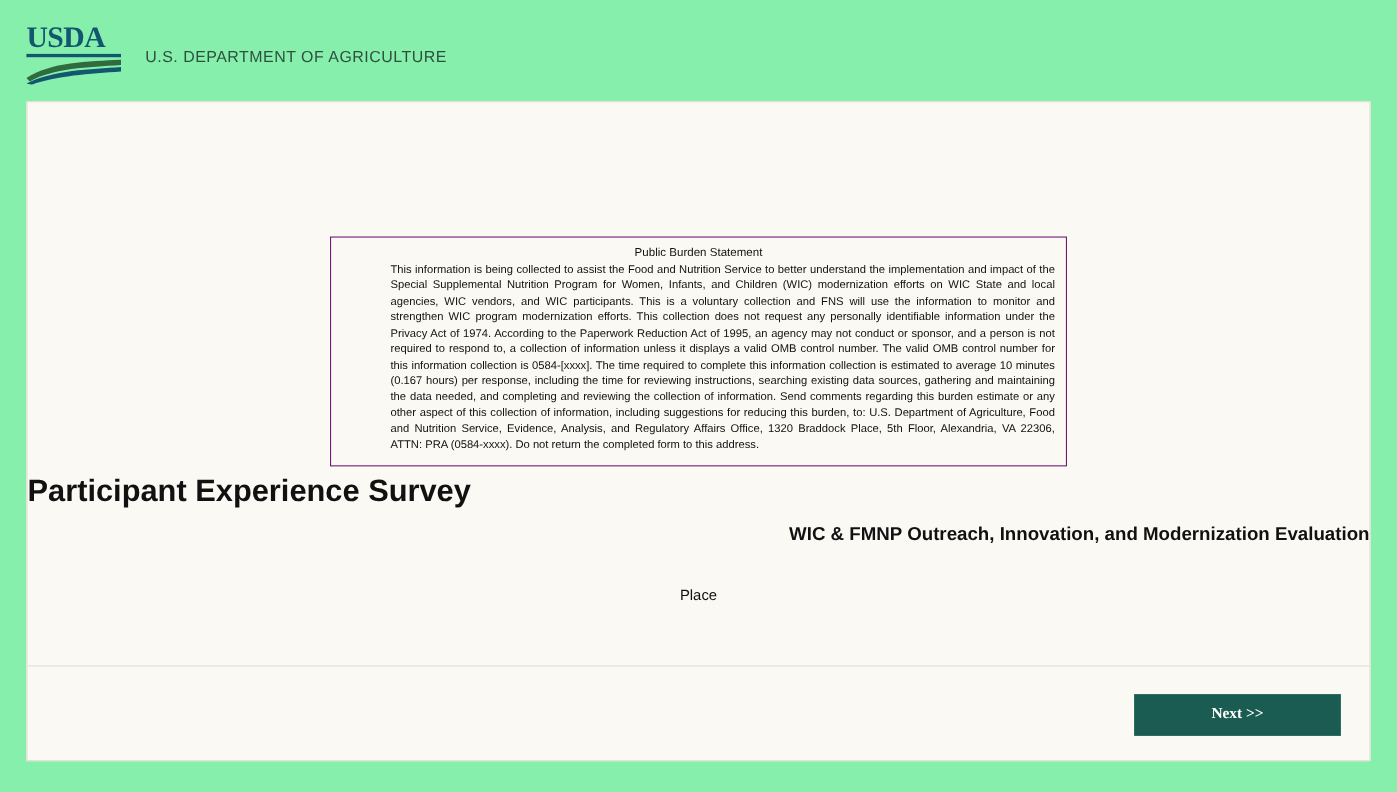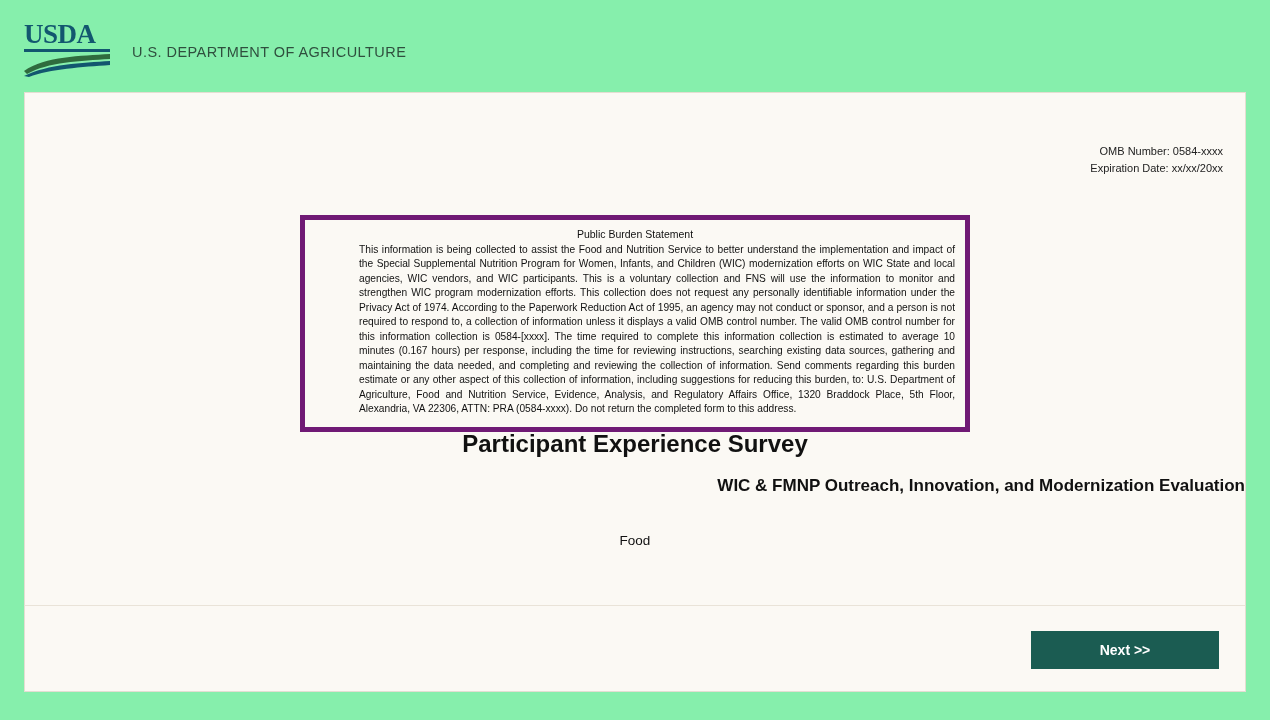--- a/index.html
+++ b/index.html
@@ -93,21 +93,21 @@
     text-align: right;
     font-size: 11px;
     color: #222;
     line-height: 1.55;
   }
   .burden-box {
     position: absolute;
     left: 275px;
     top: 122px;
     width: 670px;
-    border: 5px solid #701a75;
+    border: 1px solid #701a75;
     background: #fbf9f4;
     padding: 8px 10px 10px 10px;
   }
   .burden-title {
     text-align: center;
     font-size: 10.5px;
     color: #111;
     margin-bottom: 3px;
   }
   .burden-text {
@@ -115,22 +115,21 @@
     line-height: 1.42;
     text-align: justify;
     color: #111;
     margin-left: 44px;
   }
   .survey-title {
     position: absolute;
     top: 337px;
     left: 0;
     width: 100%;
-    text-align: center;
-    font-size: 24px;
+    font-size: 28px;
     font-weight: bold;
     color: #111;
   }
   .survey-subtitle {
     position: absolute;
     top: 383px;
     left: 0;
     width: 100%;
     text-align: right;
     font-size: 17px;
@@ -166,21 +165,21 @@
     height: 38px;
     background: #1b5c52;
     color: #ffffff;
     font-size: 14px;
     font-weight: bold;
     border: none;
     cursor: pointer;
     display: flex;
     align-items: center;
     justify-content: center;
-    font-family: Liberation Sans, sans-serif;
+    font-family: Liberation Serif, serif;
   }
 </style>
 </head>
 <body>
 
 <div class="page">
 
   <div class="header">
     <div class="usda-logo">
       <div class="usda-wordmark">USDA</div>
@@ -190,32 +189,28 @@
         <path d="M0 22 C 24 10, 58 9, 86 7 L86 11 C 58 13, 26 15, 5 23 Z" fill="#12576f"></path>
       </svg>
     </div>
     <div class="headings">
       <div class="agency-sub">U.S. DEPARTMENT OF AGRICULTURE</div>
     </div>
   </div>
 
   <div class="survey-card">
 
-    <div class="omb-block">
-      <div>OMB Number: 0584-xxxx</div>
-      <div>Expiration Date: xx/xx/20xx</div>
-    </div>
 
     <div class="burden-box">
       <div class="burden-title">Public Burden Statement</div>
       <div class="burden-text">This information is being collected to assist the Food and Nutrition Service to better understand the implementation and impact of the Special Supplemental Nutrition Program for Women, Infants, and Children (WIC) modernization efforts on WIC State and local agencies, WIC vendors, and WIC participants. This is a voluntary collection and FNS will use the information to monitor and strengthen WIC program modernization efforts. This collection does not request any personally identifiable information under the Privacy Act of 1974. According to the Paperwork Reduction Act of 1995, an agency may not conduct or sponsor, and a person is not required to respond to, a collection of information unless it displays a valid OMB control number. The valid OMB control number for this information collection is 0584-[xxxx]. The time required to complete this information collection is estimated to average 10 minutes (0.167 hours) per response, including the time for reviewing instructions, searching existing data sources, gathering and maintaining the data needed, and completing and reviewing the collection of information. Send comments regarding this burden estimate or any other aspect of this collection of information, including suggestions for reducing this burden, to: U.S. Department of Agriculture, Food and Nutrition Service, Evidence, Analysis, and Regulatory Affairs Office, 1320 Braddock Place, 5th Floor, Alexandria, VA 22306, ATTN: PRA (0584-xxxx). Do not return the completed form to this address.</div>
     </div>
 
     <div class="survey-title">Participant Experience Survey</div>
     <div class="survey-subtitle">WIC &amp; FMNP Outreach, Innovation, and Modernization Evaluation</div>
-    <div class="date-label">Food</div>
+    <div class="date-label">Place</div>
   </div>
 
   <div class="footer">
     <button class="next-button">Next &gt;&gt;</button>
   </div>
 
 </div>
 
 </body></html>

